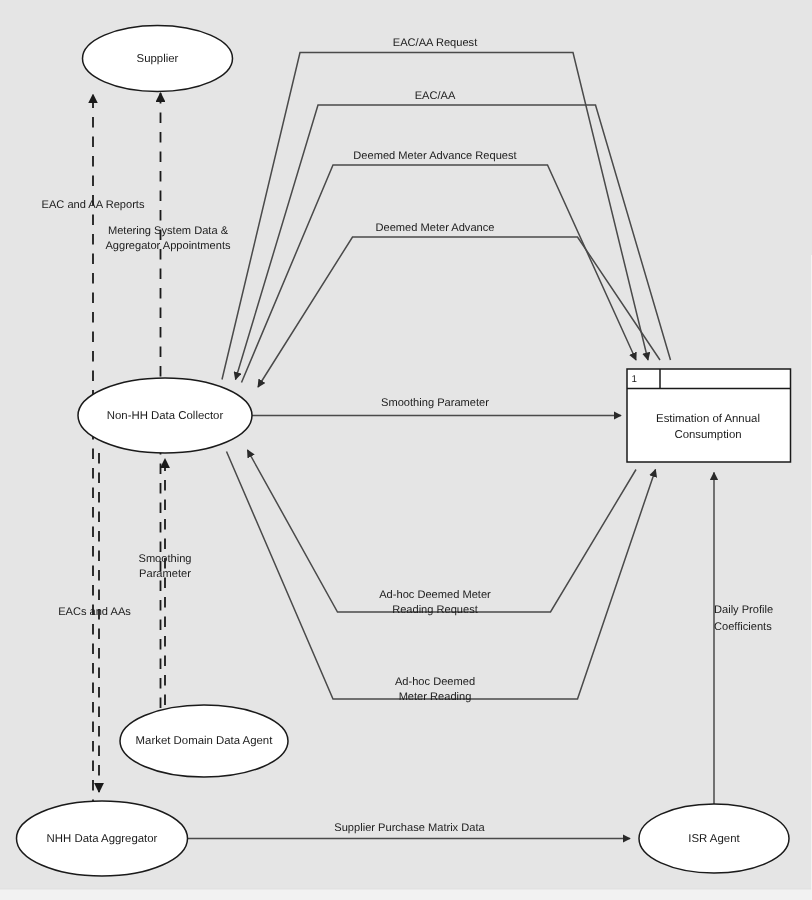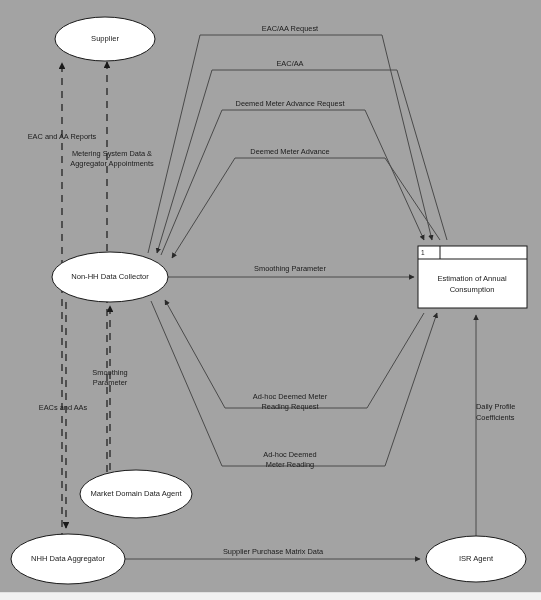--- a/index.html
+++ b/index.html
@@ -7,21 +7,21 @@
     padding: 0;
     background: #ffffff;
   }
   body {
     font-family: "Liberation Sans", sans-serif;
   }
   #diagram-root {
     position: relative;
     width: 541px;
     height: 600px;
-    background: #a3a3a3;
+    background: #e5e5e5;
     overflow: hidden;
   }
   #dfd-svg {
     position: absolute;
     left: 0;
     top: 0;
   }
   .node-ellipse {
     fill: #ffffff;
     stroke: #1a1a1a;

